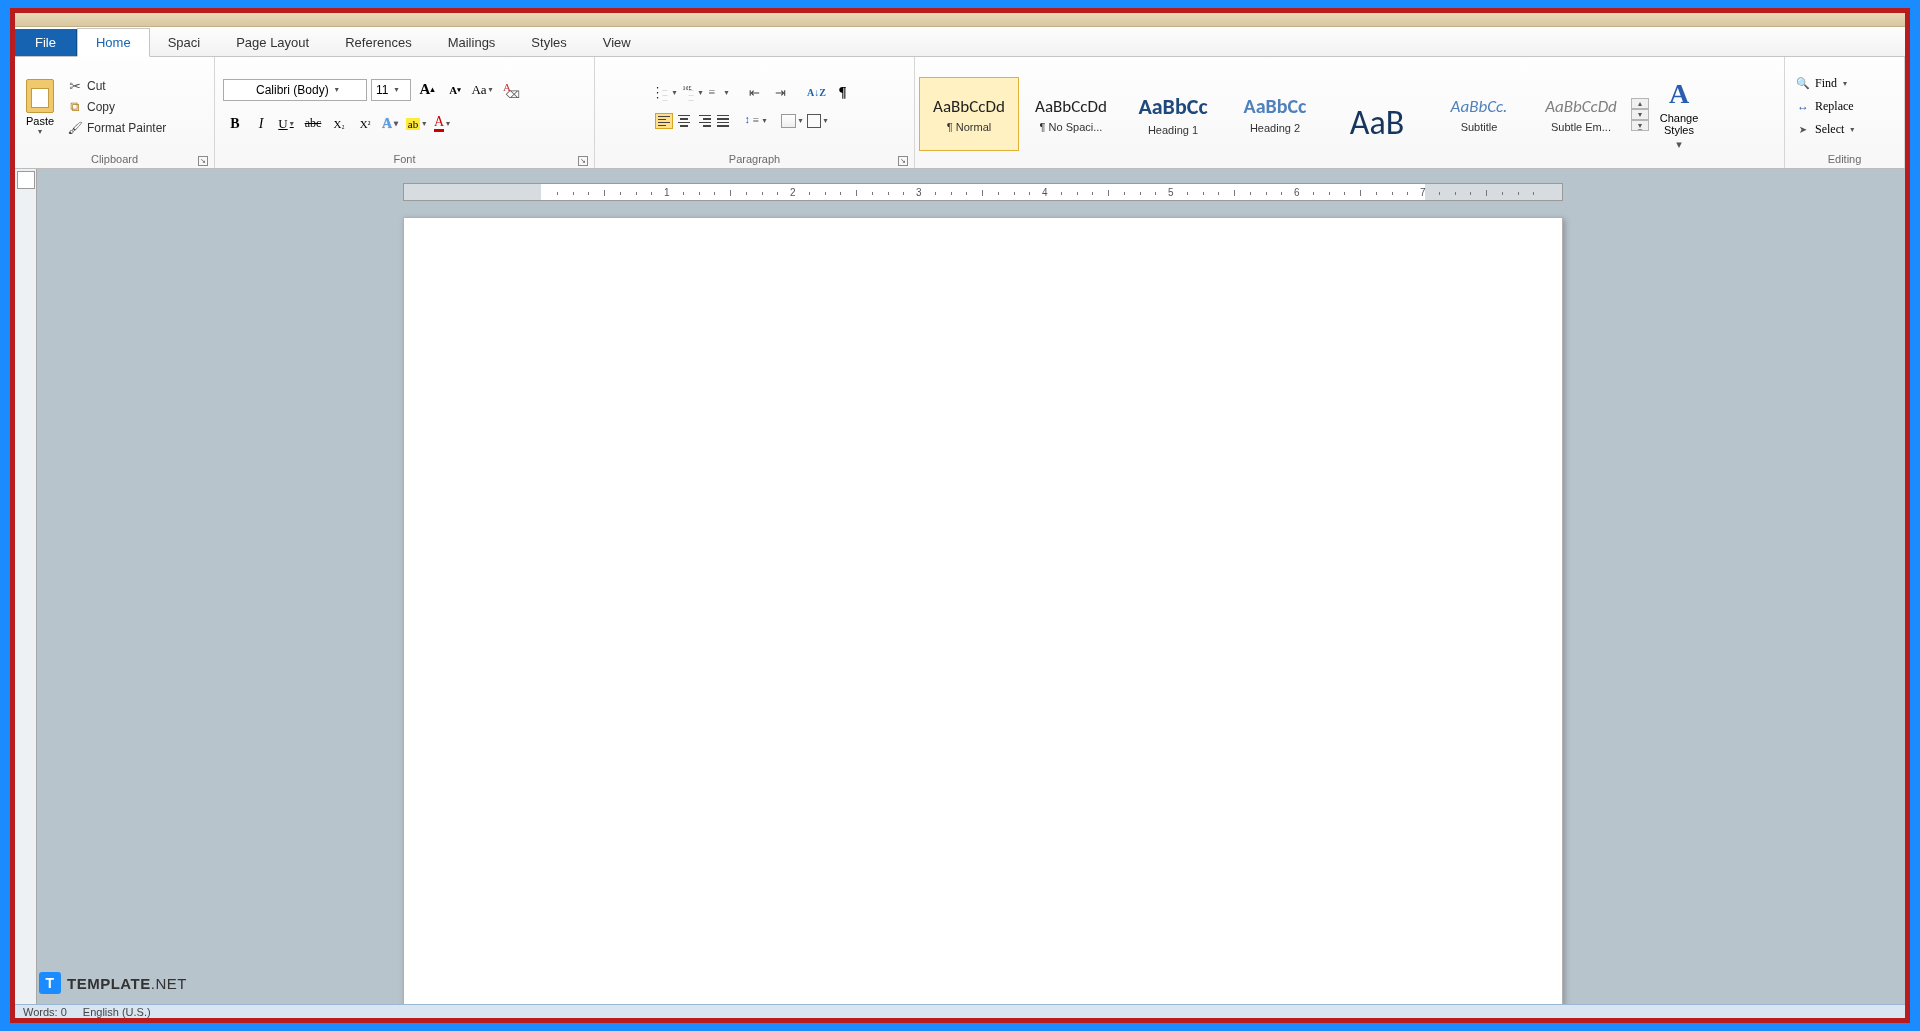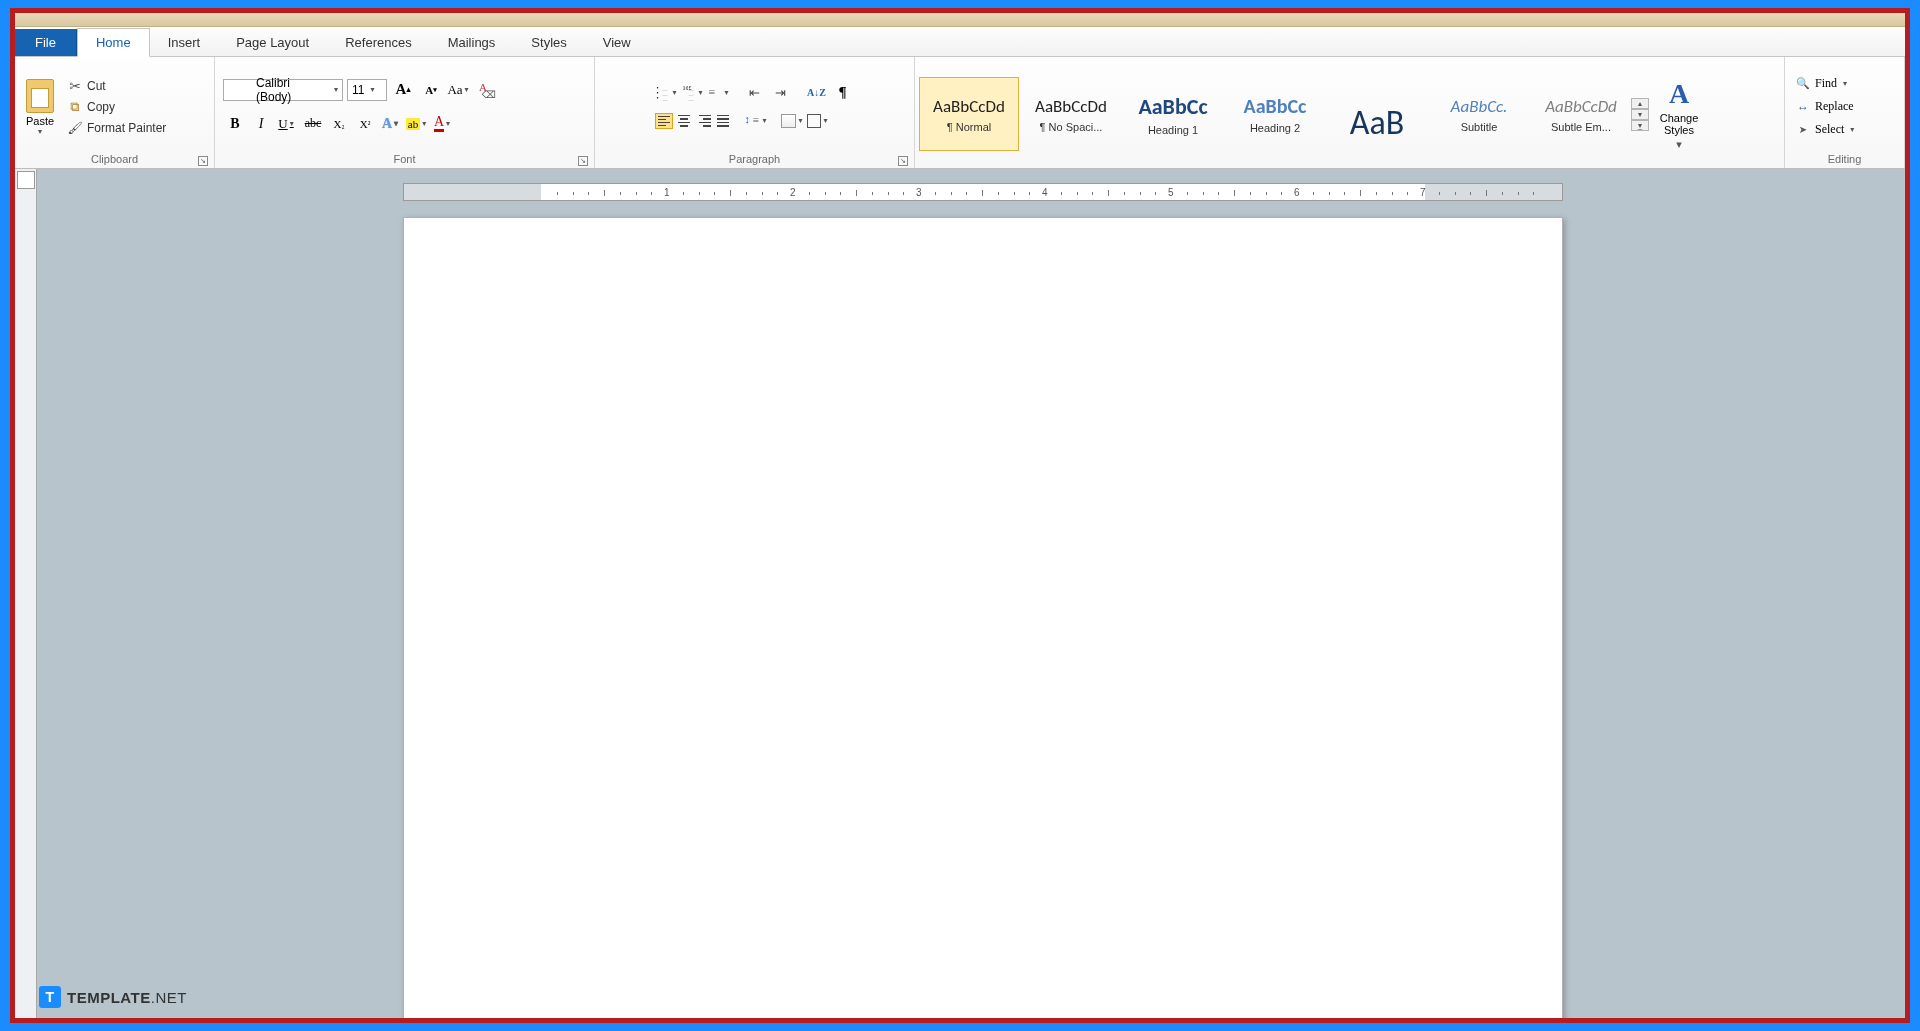--- a/index.html
+++ b/index.html
@@ -134,21 +134,21 @@
     background:#fff;
     height:22px;
     display:flex;
     align-items:center;
     padding:0 4px;
     font-size:12px;
     cursor:pointer;
     position:relative;
   }
   .combo .arrow { margin-left:6px; font-size:8px; color:#555; }
-  .font-name { width:120px;padding-left:32px; }
+  .font-name { width:144px;padding-left:32px; }
   .font-size { width:40px; }
   .icon-btn {
     width:24px; height:22px; display:flex; align-items:center; justify-content:center;
     cursor:pointer; font-family:"Times New Roman",serif;
   }
   .grow { font-size:15px; font-weight:bold; }
   .grow sup{font-size:8px; vertical-align:top;}
   .shrink { font-size:11px; font-weight:bold; }
   .shrink sup{font-size:7px;}
   .changecase { font-size:13px; }
@@ -262,21 +262,21 @@
 </style>
 </head>
 <body>
 
 <div class="app-container">
   <div class="titlebar"></div>
 
   <div class="tabs-row">
     <div class="tab file">File</div>
     <div class="tab active">Home</div>
-    <div class="tab">Insert</div>
+    <div class="tab">Spaci</div>
     <div class="tab">Page Layout</div>
     <div class="tab">References</div>
     <div class="tab">Mailings</div>
     <div class="tab">Styles</div>
     <div class="tab">View</div>
   </div>
 
   <div class="ribbon">
 
     <div class="group" style="width:200px;">
@@ -563,14 +563,18 @@
         </div>
     </div>
     <div class="page"></div>
 
     <div class="watermark">
       <div class="wm-logo">T</div>
       <span><b>TEMPLATE</b><span class="thin">.NET</span></span>
     </div>
   </div>
 
+  <div class="statusbar">
+    <span>Words: 0</span>
+    <span>English (U.S.)</span>
+  </div>
 
 </div>
 
 </body></html>

